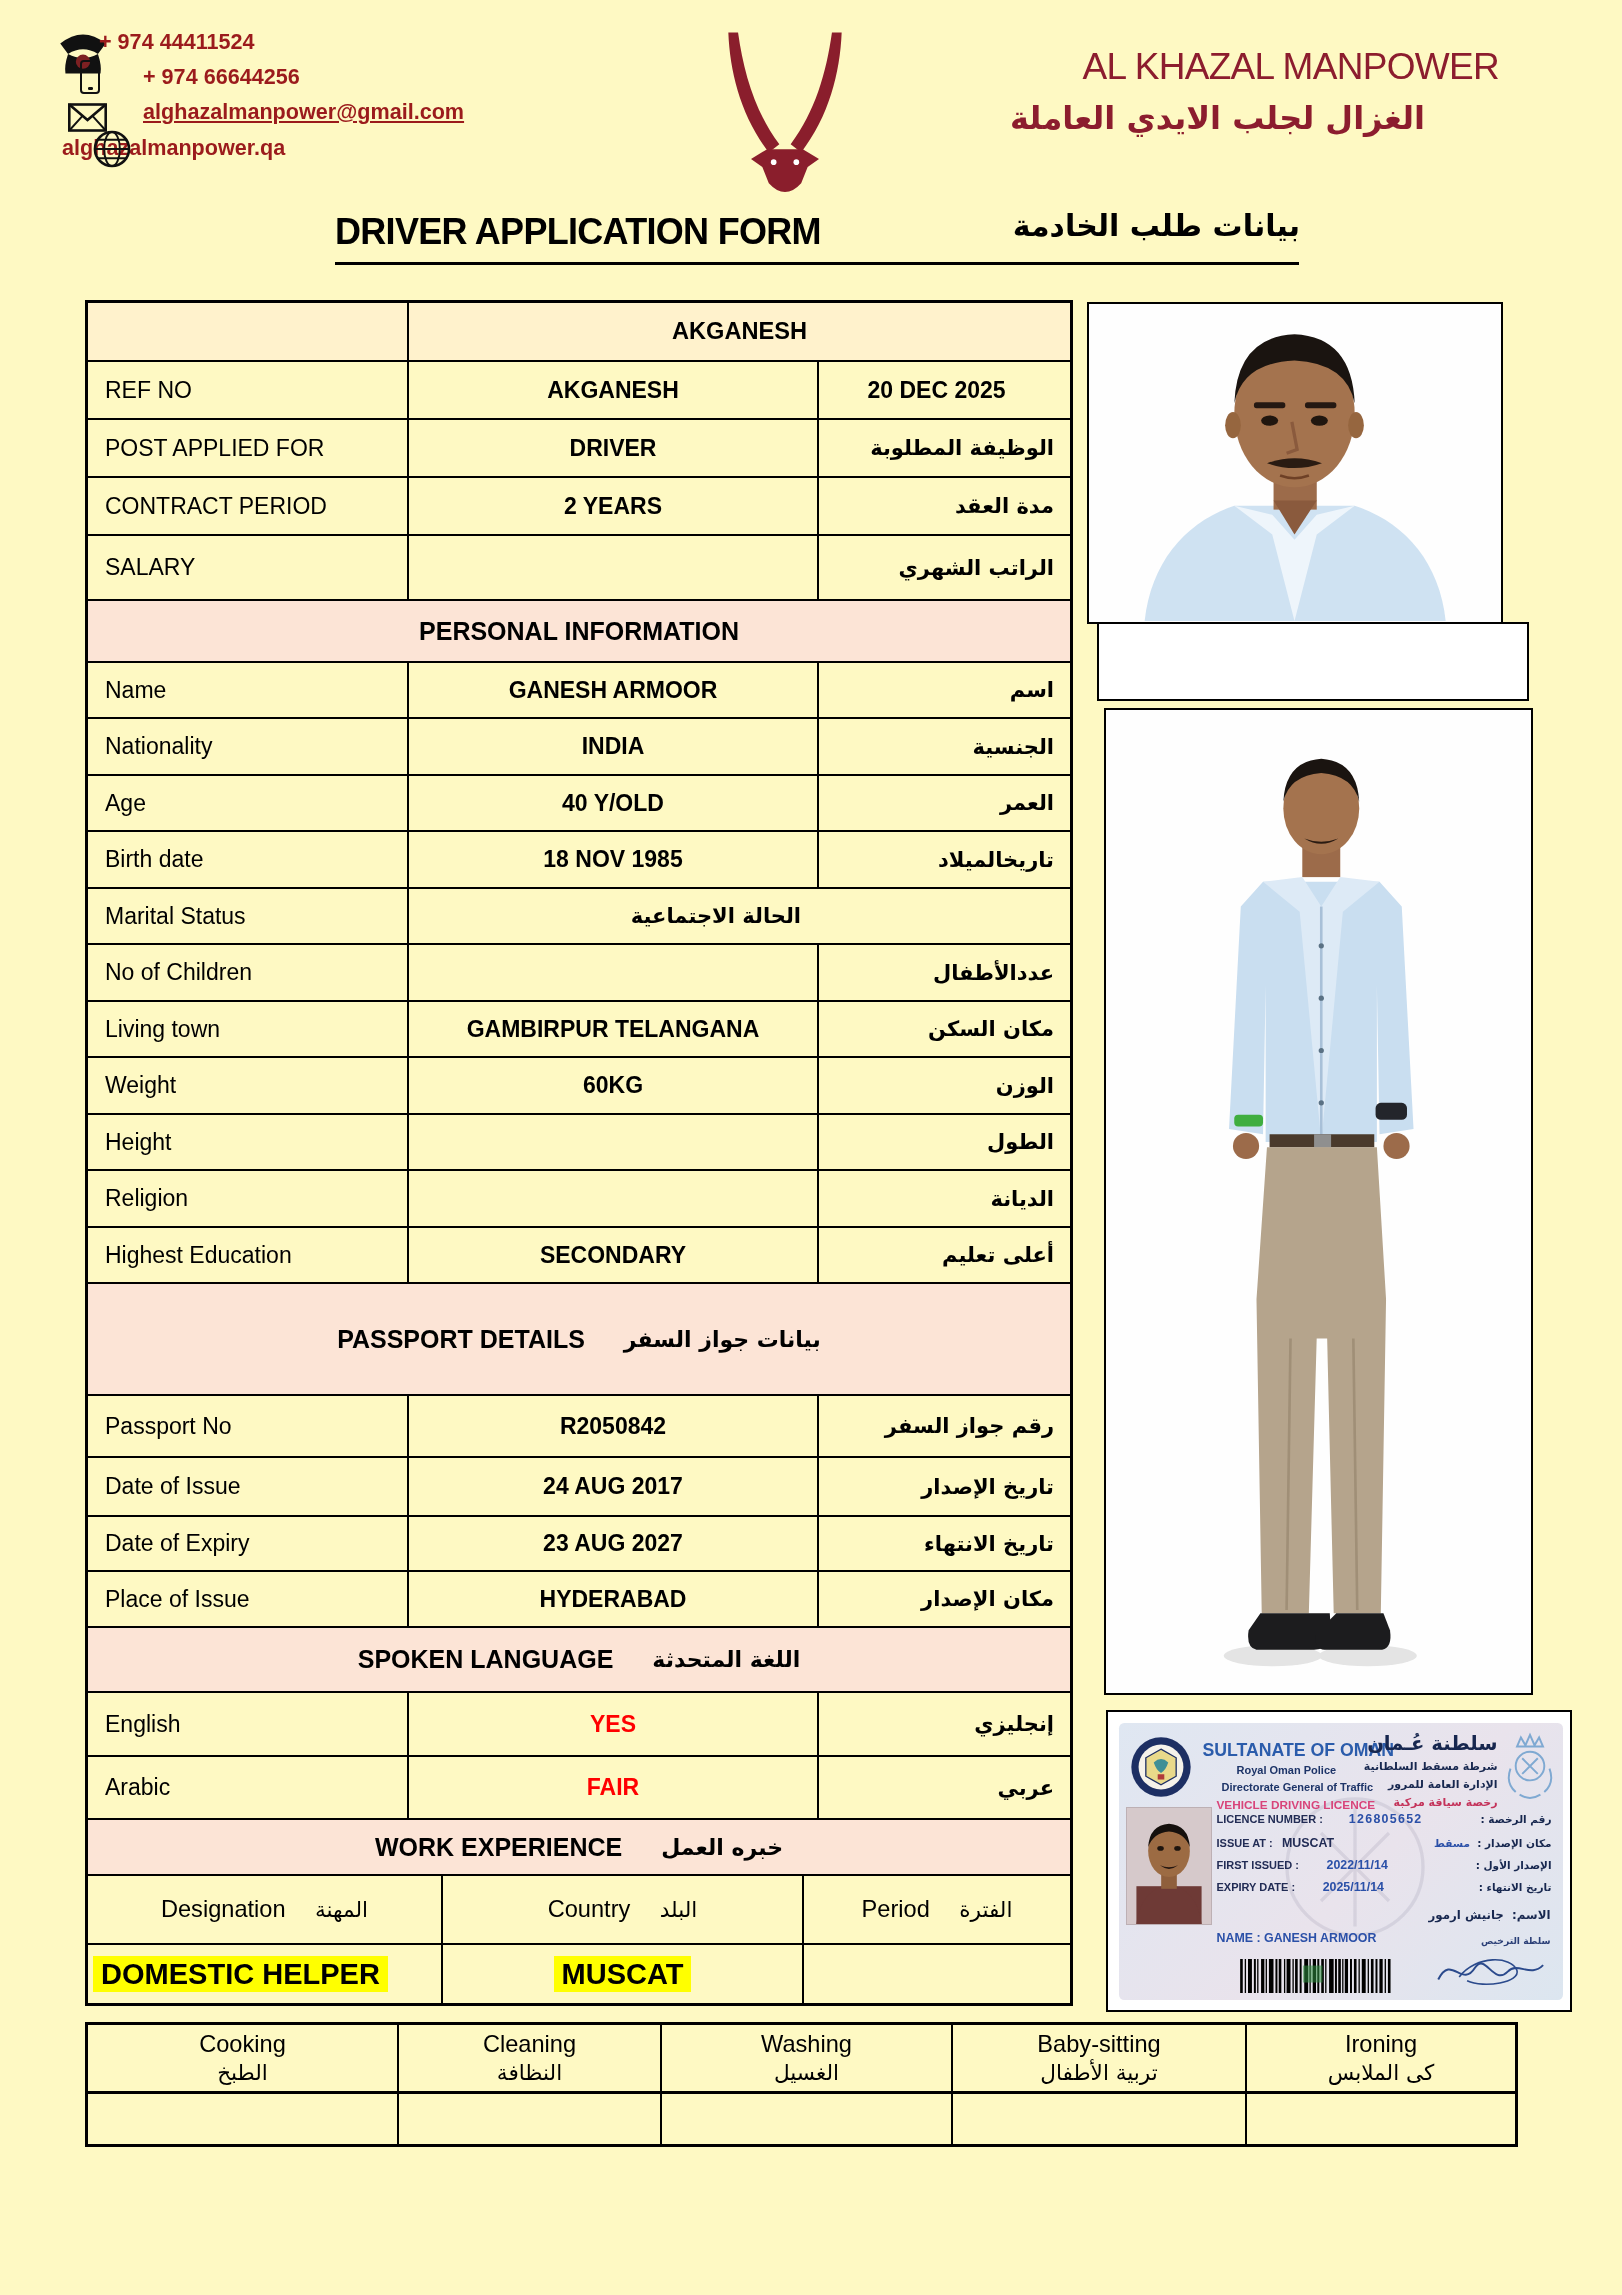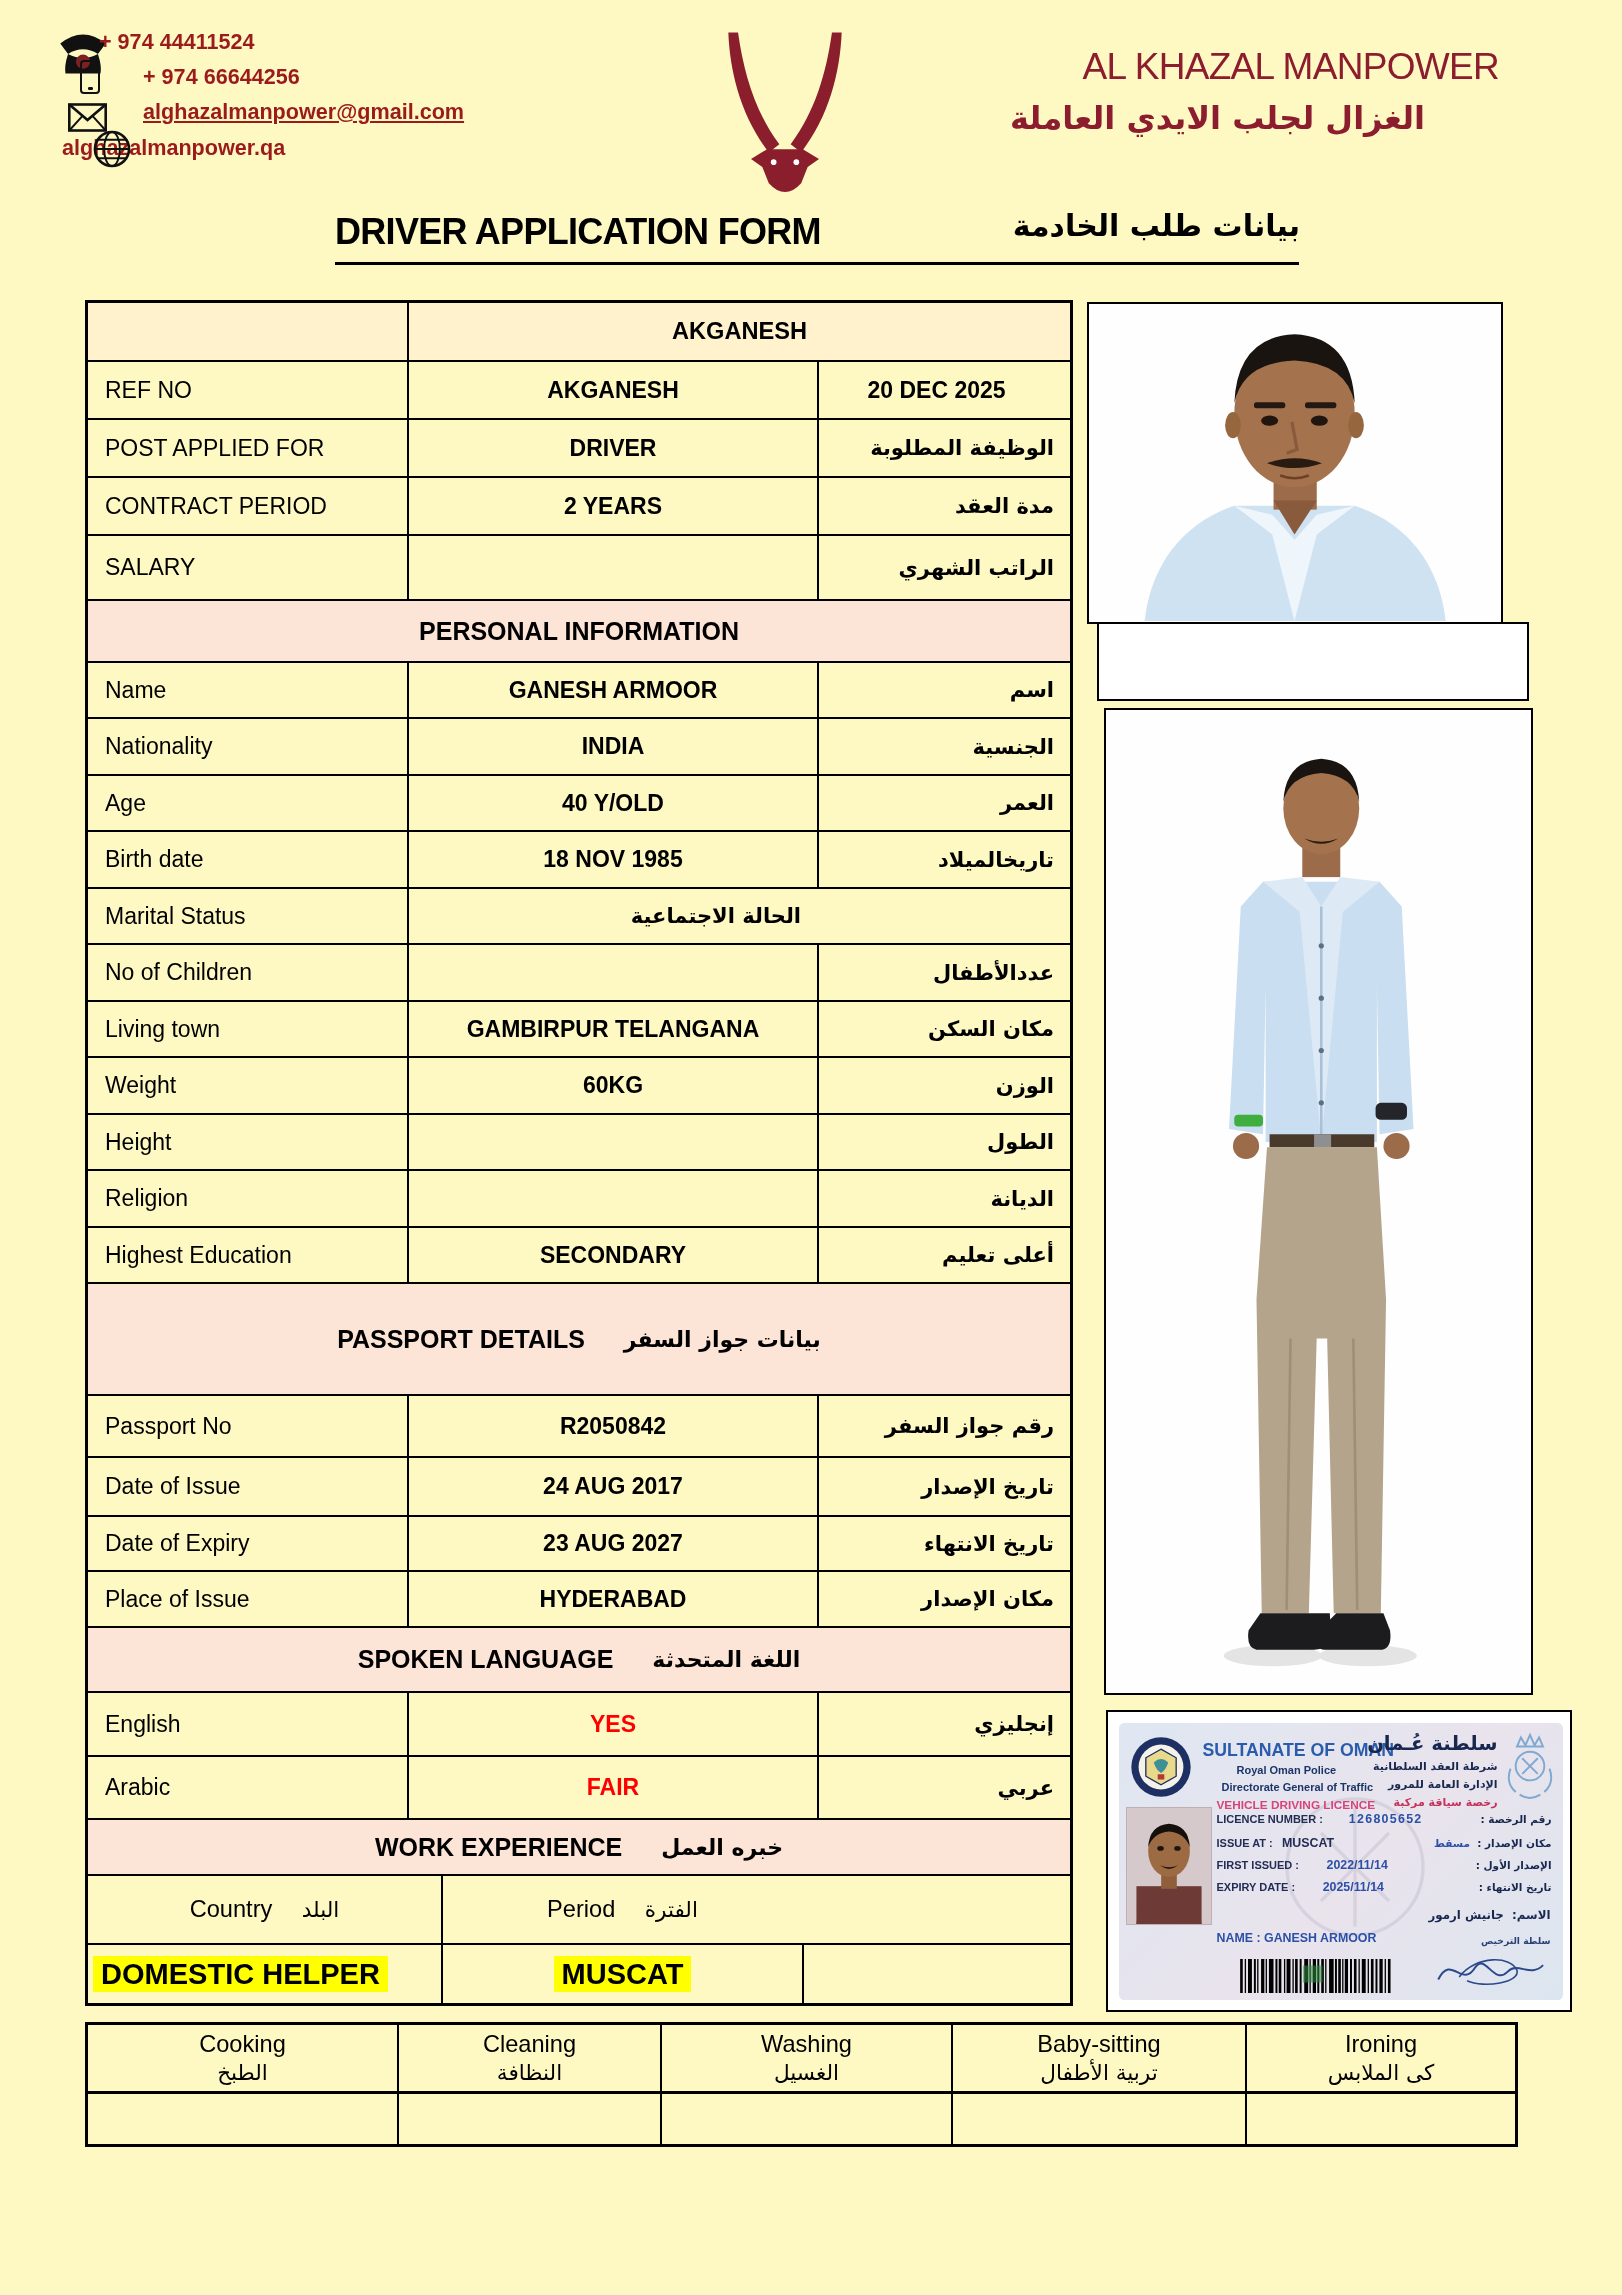--- a/index.html
+++ b/index.html
@@ -246,20 +246,24 @@
       <div class="c c2 red">FAIR</div>
       <div class="c c3">عربي</div>
     </div>
 
     <div class="h" style="height:56px">
       <span>WORK EXPERIENCE</span>
         <span class="ar">خبره العمل</span>
     </div>
 
     <div class="wr" style="height:69px">
+      <div class="wc">
+          <span>Designation</span>
+          <span class="ar">المهنة</span>
+        </div>
       <div class="wc">
           <span>Country</span>
           <span class="ar">البلد</span>
         </div>
       <div class="wc">
           <span>Period</span>
           <span class="ar">الفترة</span>
         </div>
     </div>
     <div class="wr" style="height:58px;border-bottom:none">
@@ -373,21 +377,21 @@
         <path d="M36,40 Q47,30 58,40 Q54,52 47,56 Q40,52 36,40 Z" fill="#3f8f96"></path>
         <rect x="42" y="58" width="10" height="8" fill="#b03a3a"></rect>
       </svg>
 
       <div class="cardtxt cl-eng" style="left:84px;top:17px;font-size:17.7px">SULTANATE OF OMAN</div>
       <div class="cardtxt cl-navy" style="left:118px;top:41px;font-size:11px">Royal Oman Police</div>
       <div class="cardtxt cl-navy" style="left:103px;top:58px;font-size:11px">Directorate General of Traffic</div>
       <div class="cardtxt cl-red" style="left:98px;top:75px;font-size:11.8px">VEHICLE DRIVING LICENCE</div>
 
       <div class="cardtxt cl-ar" style="left:255px;top:9.2px;width:124px;font-size:19.6px;text-align:right">سلطنة عُـمان</div>
-      <div class="cardtxt cl-ar" style="left:255px;top:37px;width:124px;font-size:11px;text-align:right">شرطة العقد السلطانية</div>
+      <div class="cardtxt cl-ar" style="left:255px;top:37px;width:124px;font-size:11px;text-align:right">شرطة مسقط السلطانية</div>
       <div class="cardtxt cl-ar" style="left:255px;top:55px;width:124px;font-size:11px;text-align:right">الإدارة العامة للمرور</div>
       <div class="cardtxt cl-ar" style="left:255px;top:73px;width:124px;font-size:11px;text-align:right;color:#c4325a">رخصة سياقة مركبة</div>
 
       <svg class="abs" style="left:385px;top:9.2px" width="52" height="72" viewBox="0 0 80 110">
         <path d="M20,22 L26,8 L33,20 L40,4 L47,20 L54,8 L60,22 Z" fill="none" stroke="#7fa9d2" stroke-width="3"></path>
         <circle cx="40" cy="52" r="22" fill="none" stroke="#7fa9d2" stroke-width="3"></circle>
         <path d="M28,64 L52,40 M28,40 L52,64" stroke="#7fa9d2" stroke-width="3"></path>
         <path d="M10,56 Q2,78 18,92 M70,56 Q78,78 62,92" fill="none" stroke="#7fa9d2" stroke-width="3"></path>
         <path d="M24,96 Q40,106 56,96" fill="none" stroke="#7fa9d2" stroke-width="3"></path>
       </svg>

